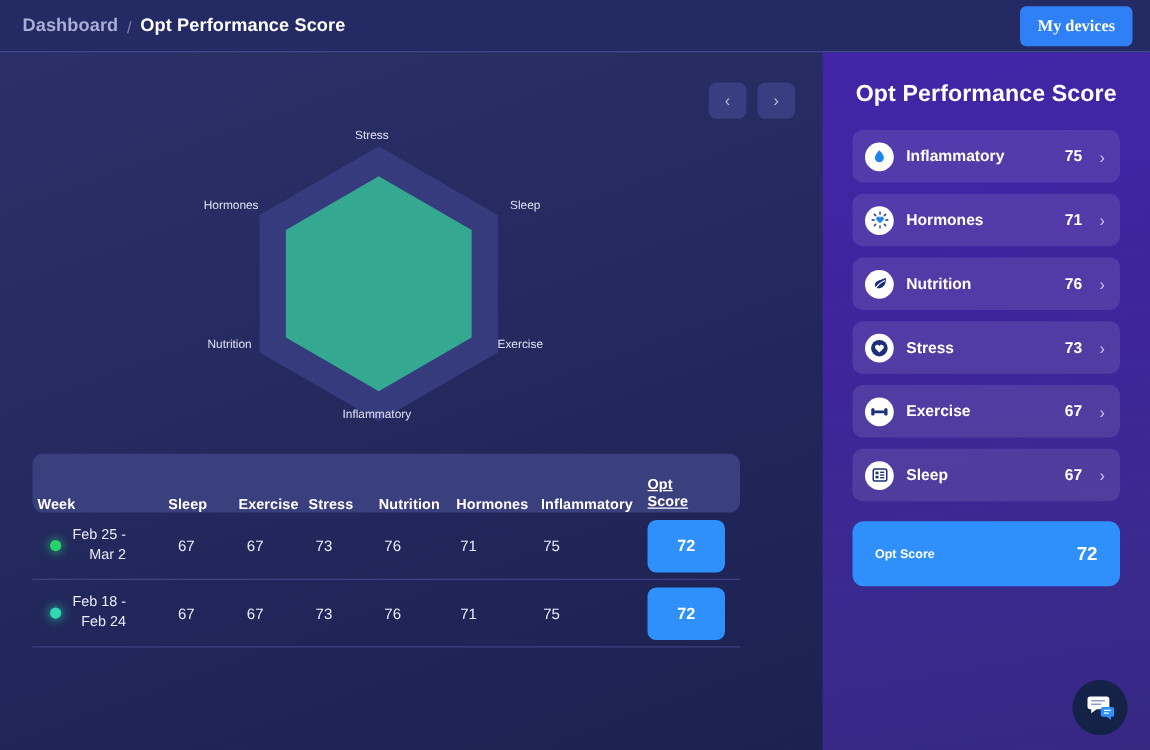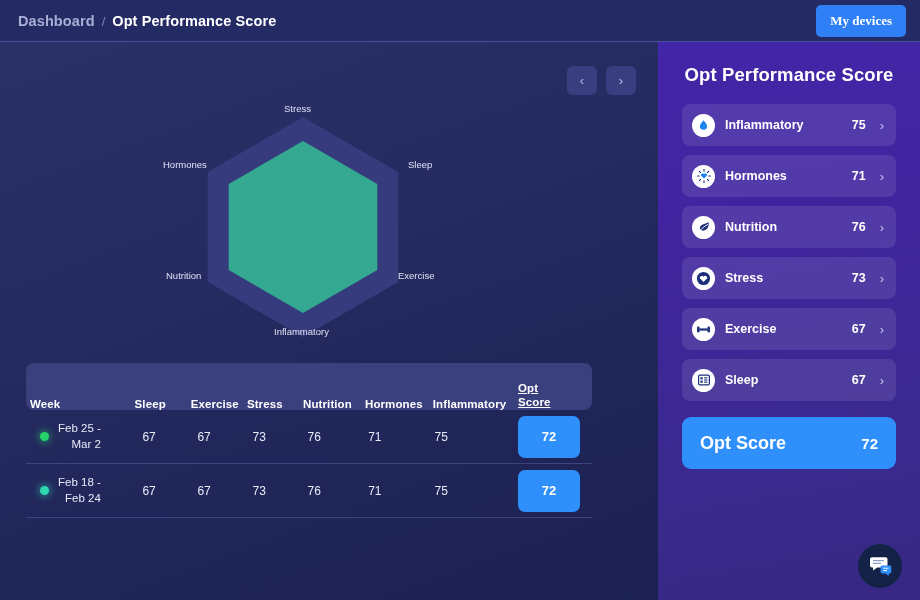--- a/index.html
+++ b/index.html
@@ -153,21 +153,21 @@
   .m-val { color: #fff; font-size: 12.5px; font-weight: bold; margin-right: 14px; }
   .m-chev { color: #cdc6ef; font-size: 13px; line-height: 1; }
 
   .optscore {
     height: 52px; margin-top: 16px;
     background: #2f90fb; border-radius: 9px;
     display: flex; align-items: center;
     padding: 0 18px;
     cursor: pointer;
   }
-  .optscore-label { color: #fff; font-size: 18px; font-weight: bold; flex: 1; }
+  .optscore-label { color: #fff; font-size: 10px; font-weight: bold; flex: 1; }
   .optscore-val { color: #fff; font-size: 15px; font-weight: bold; }
 
   .chat-fab {
     position: absolute;
     right: 18px; bottom: 12px;
     width: 44px; height: 44px; border-radius: 50%;
     background: #132246;
     display: flex; align-items: center; justify-content: center;
     cursor: pointer;
   }

